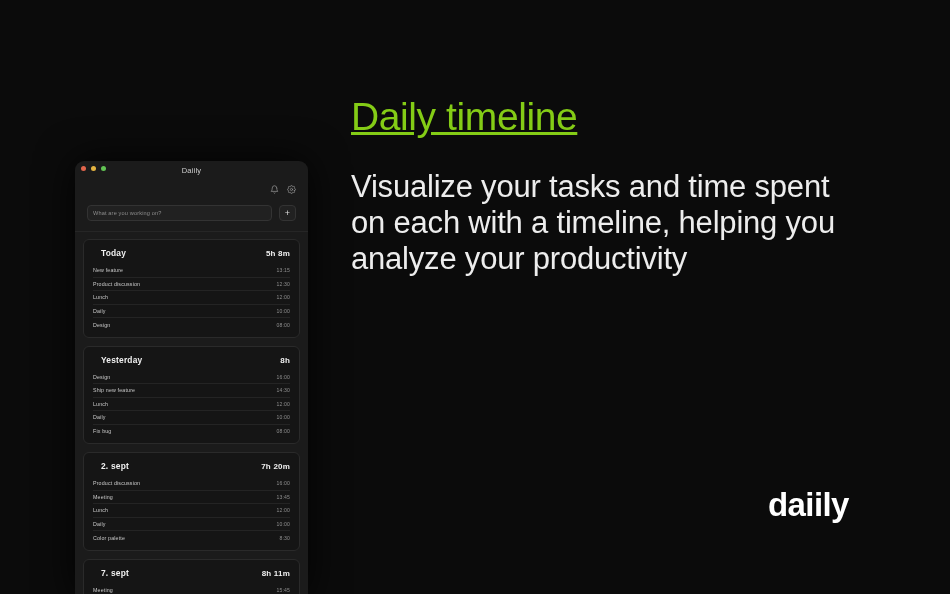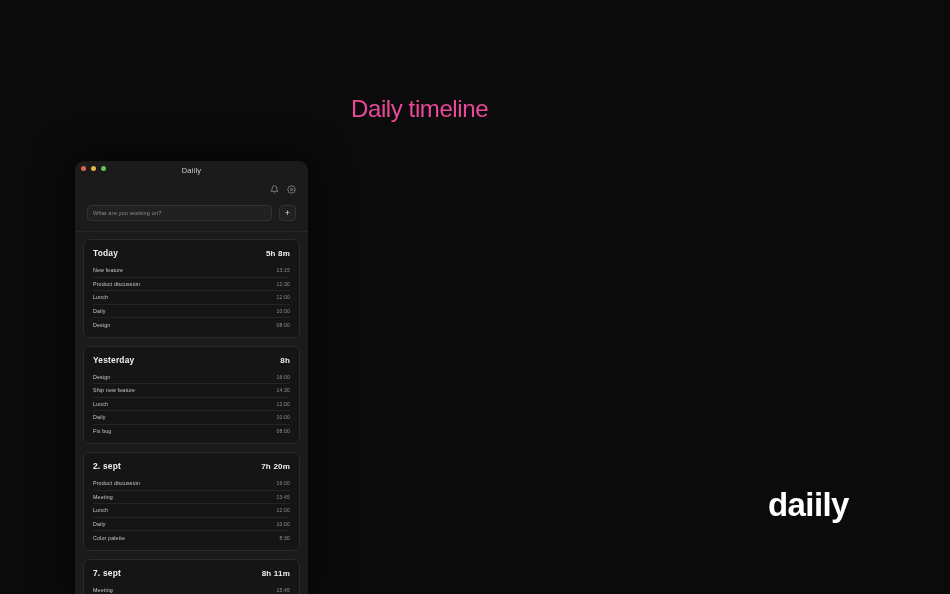--- a/index.html
+++ b/index.html
@@ -76,37 +76,38 @@
   .day-card{
     background:#151515;
     border:1px solid #2a2a2a;
     border-radius:6px;
     padding:8px 9px 5px 9px;
     margin-bottom:8px;
   }
   .day-head{
     display:flex; justify-content:space-between; align-items:baseline;
     margin-bottom:6px;
+    margin-left:8px;
   }
   .day-title{ font-size:8.4px; color:#f0f0f0; font-weight:bold; letter-spacing:.2px; }
   .day-total{ font-size:8px; color:#f0f0f0; font-weight:bold; letter-spacing:.2px; }
   .task-row{
     display:flex; justify-content:space-between; align-items:center;
     height:13.5px;
     border-bottom:1px solid #242424;
   }
   .task-row:last-child{ border-bottom:none; }
   .task-name{ font-size:5.3px; color:#c9c9c9; letter-spacing:.15px; }
   .task-time{ font-size:5.1px; color:#8e8e8e; letter-spacing:.15px; }
 
   
   .copy{ position:absolute; left:351px; top:97px; width:500px; }
   .headline{
-    font-size:24px; color:#ec4899; font-weight:400;
-    letter-spacing:-.4px; line-height:1;
+    font-size:39px; color:#84cc16; font-weight:400;
+    letter-spacing:-.4px; line-height:1;text-decoration:underline;
   }
   .subcopy{
     margin-top:33px;
     font-size:31px; color:#ededed; font-weight:300;
     line-height:1.16; letter-spacing:-.2px;
   }
 
   
   .logo{ position:absolute; left:768px; top:488px; text-align:left; }
   .logo-top{
@@ -246,19 +247,20 @@
           <span class="task-name">Meeting</span>
           <span class="task-time">15:45</span>
         </div>
 
       </div>
     </div>
   </div>
 
   <div class="copy">
     <div class="headline">Daily timeline</div>
+    <div class="subcopy">Visualize your tasks and time spent on each with a timeline, helping you analyze your productivity</div>
   </div>
 
   <div class="logo">
     <div class="logo-top">daiily</div>
   </div>
 
 </div>
 
 </body></html>

